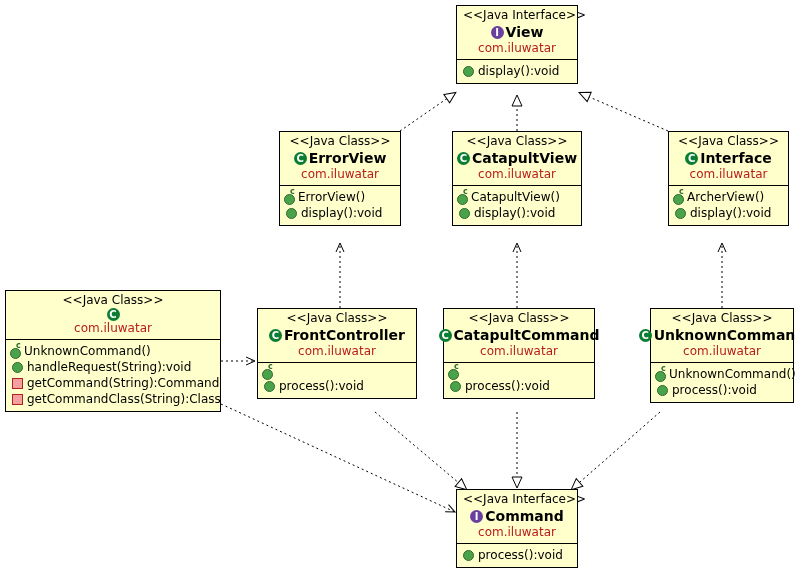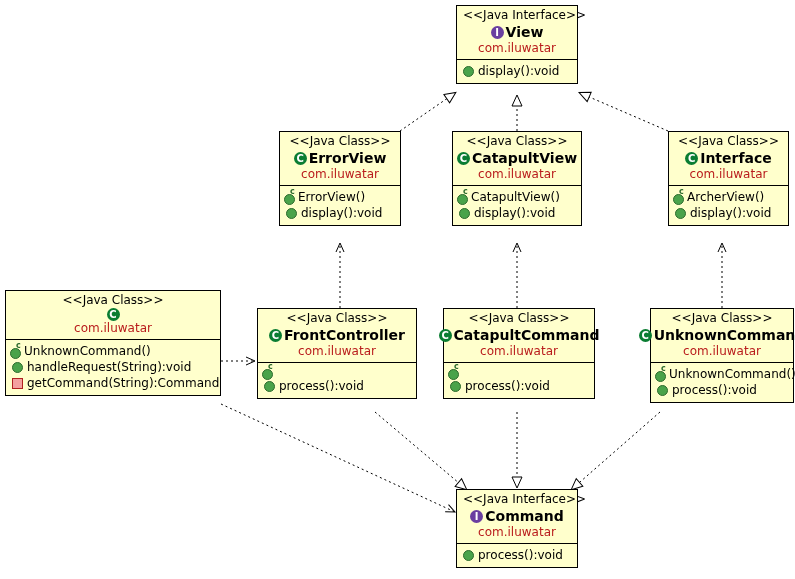--- a/index.html
+++ b/index.html
@@ -232,20 +232,24 @@
         <span class="mtext">UnknownCommand()</span>
       </div>
       <div class="member">
         <span class="ico ico-public"></span>
         <span class="mtext">handleRequest(String):void</span>
       </div>
       <div class="member">
         <span class="ico ico-private"></span>
         <span class="mtext">getCommand(String):Command</span>
       </div>
+      <div class="member">
+        <span class="ico ico-private"></span>
+        <span class="mtext">getCommandClass(String):Class</span>
+      </div>
     </div>
   </div>
 
   <div class="uml-box" style="left:257px;top:308px;width:160px;">
     <div class="uml-head">
       <div class="stereotype">&lt;&lt;Java Class&gt;&gt;</div>
       <div class="typename">
         <span class="ico ico-class">C</span>
         <span>FrontController</span>
       </div>

